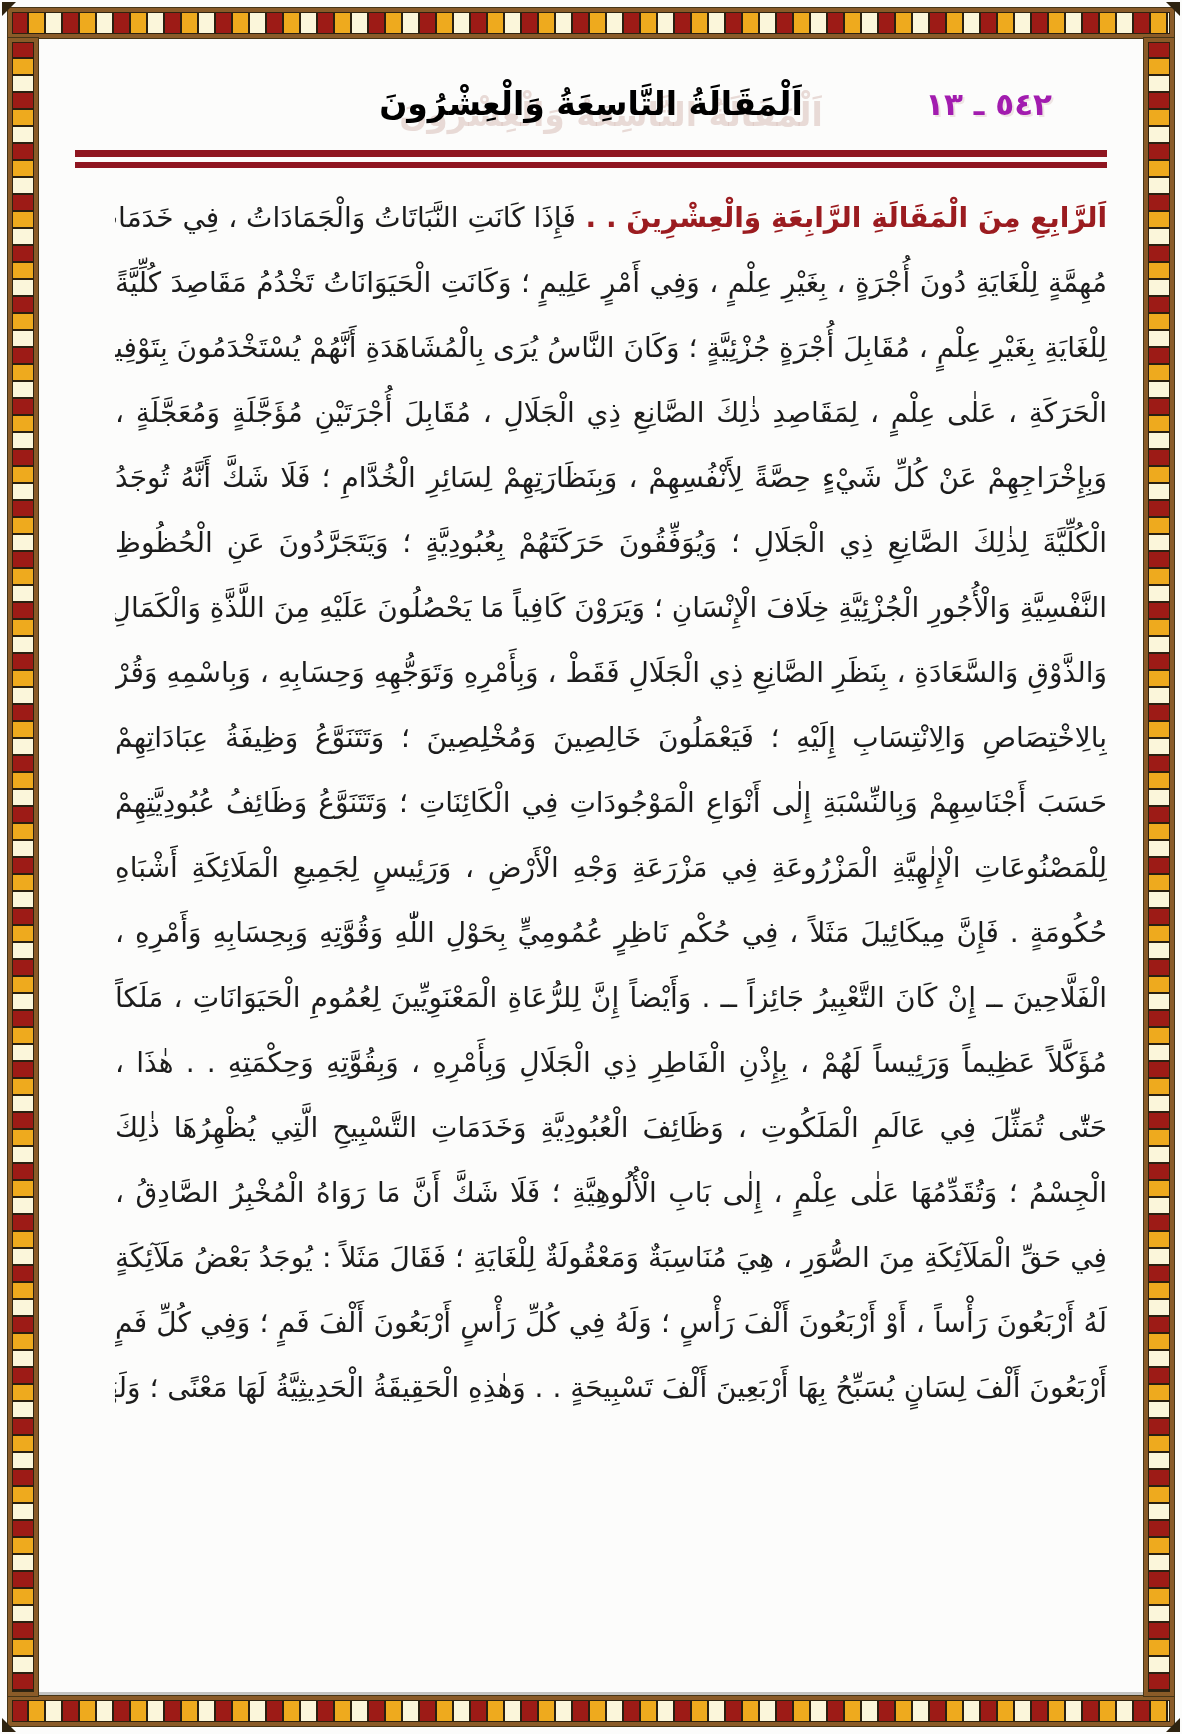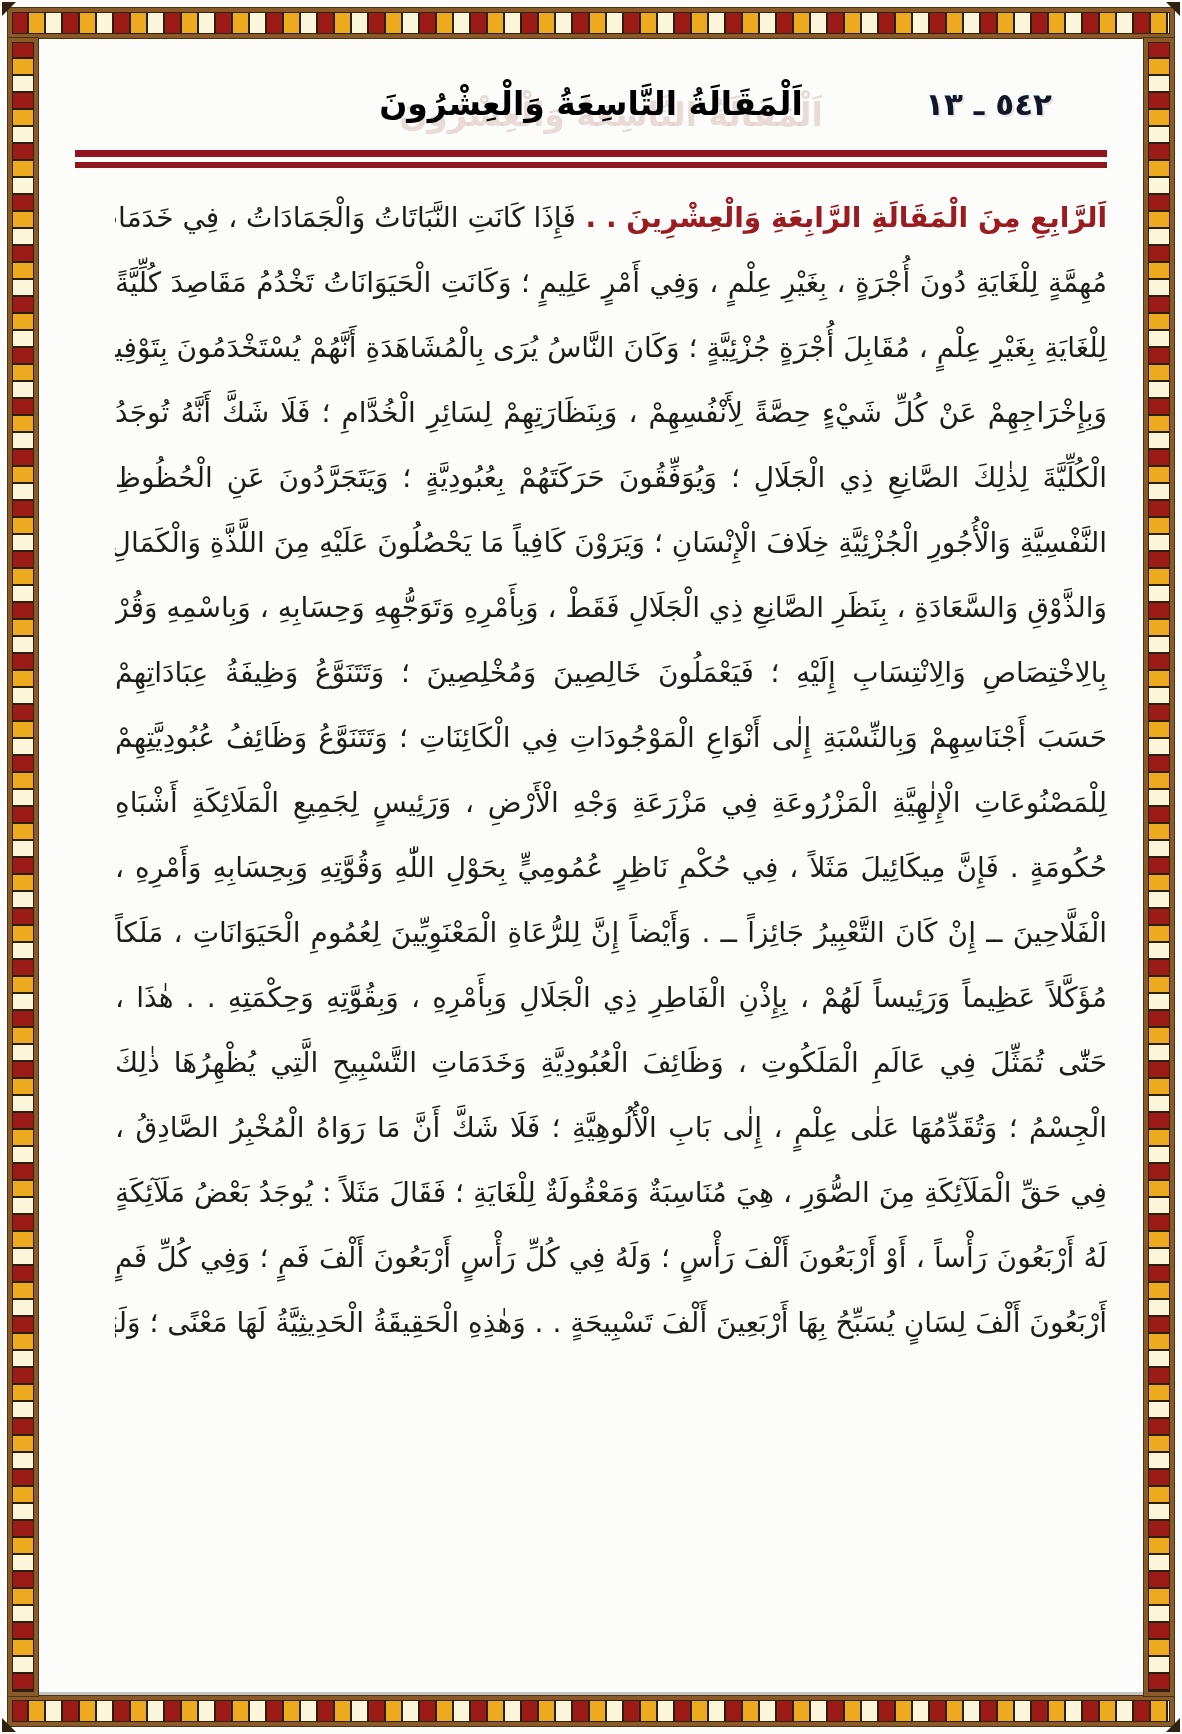--- a/index.html
+++ b/index.html
@@ -56,21 +56,21 @@
     position:absolute;left:0;right:0;top:46px;
     text-align:center;
     font-size:33px;font-weight:bold;
     color:#000000;
     text-shadow:20px 11px 0 rgba(178,130,120,0.28);
     letter-spacing:0px;
   }
   .page-number{
     position:absolute;top:48px;right:92px;
     font-size:31px;font-weight:bold;
-    color:#0f172a;
+    color:#a21caf;
     text-shadow:2px 2px 0 rgba(178,130,120,0.18);
   }
   .rule{
     margin:0 37px;
     height:5px;
     border-top:7px solid #8f1620;
     border-bottom:6px solid #8f1620;
   }
   .body-text{
     margin:17px 37px 0 37px;
@@ -113,20 +113,21 @@
       <div class="page-number">٥٤٢ ـ ١٣</div>
     </div>
 
     <div class="rule"></div>
 
     <div class="body-text">
 
     <div class="line"><span class="lead">اَلرَّابِعِ مِنَ الْمَقَالَةِ الرَّابِعَةِ وَالْعِشْرِينَ . . </span>فَإِذَا كَانَتِ النَّبَاتَاتُ وَالْجَمَادَاتُ ، فِي خَدَمَاتٍ</div>
         <div class="line">مُهِمَّةٍ لِلْغَايَةِ دُونَ أُجْرَةٍ ، بِغَيْرِ عِلْمٍ ، وَفِي أَمْرٍ عَلِيمٍ ؛ وَكَانَتِ الْحَيَوَانَاتُ تَخْدُمُ مَقَاصِدَ كُلِّيَّةً</div>
         <div class="line">لِلْغَايَةِ بِغَيْرِ عِلْمٍ ، مُقَابِلَ أُجْرَةٍ جُزْئِيَّةٍ ؛ وَكَانَ النَّاسُ يُرَى بِالْمُشَاهَدَةِ أَنَّهُمْ يُسْتَخْدَمُونَ بِتَوْفِيقِ</div>
+        <div class="line">الْحَرَكَةِ ، عَلٰى عِلْمٍ ، لِمَقَاصِدِ ذٰلِكَ الصَّانِعِ ذِي الْجَلَالِ ، مُقَابِلَ أُجْرَتَيْنِ مُؤَجَّلَةٍ وَمُعَجَّلَةٍ ،</div>
         <div class="line">وَبِإِخْرَاجِهِمْ عَنْ كُلِّ شَيْءٍ حِصَّةً لِأَنْفُسِهِمْ ، وَبِنَظَارَتِهِمْ لِسَائِرِ الْخُدَّامِ ؛ فَلَا شَكَّ أَنَّهُ تُوجَدُ</div>
         <div class="line">الْكُلِّيَّةَ لِذٰلِكَ الصَّانِعِ ذِي الْجَلَالِ ؛ وَيُوَفِّقُونَ حَرَكَتَهُمْ بِعُبُودِيَّةٍ ؛ وَيَتَجَرَّدُونَ عَنِ الْحُظُوظِ</div>
         <div class="line">النَّفْسِيَّةِ وَالْأُجُورِ الْجُزْئِيَّةِ خِلَافَ الْإِنْسَانِ ؛ وَيَرَوْنَ كَافِياً مَا يَحْصُلُونَ عَلَيْهِ مِنَ اللَّذَّةِ وَالْكَمَالِ</div>
         <div class="line">وَالذَّوْقِ وَالسَّعَادَةِ ، بِنَظَرِ الصَّانِعِ ذِي الْجَلَالِ فَقَطْ ، وَبِأَمْرِهِ وَتَوَجُّهِهِ وَحِسَابِهِ ، وَبِاسْمِهِ وَقُرْبِهِ ،</div>
         <div class="line">بِالِاخْتِصَاصِ وَالِانْتِسَابِ إِلَيْهِ ؛ فَيَعْمَلُونَ خَالِصِينَ وَمُخْلِصِينَ ؛ وَتَتَنَوَّعُ وَظِيفَةُ عِبَادَاتِهِمْ</div>
         <div class="line">حَسَبَ أَجْنَاسِهِمْ وَبِالنِّسْبَةِ إِلٰى أَنْوَاعِ الْمَوْجُودَاتِ فِي الْكَائِنَاتِ ؛ وَتَتَنَوَّعُ وَظَائِفُ عُبُودِيَّتِهِمْ</div>
         <div class="line">لِلْمَصْنُوعَاتِ الْإِلٰهِيَّةِ الْمَزْرُوعَةِ فِي مَزْرَعَةِ وَجْهِ الْأَرْضِ ، وَرَئِيسٍ لِجَمِيعِ الْمَلَائِكَةِ أَشْبَاهِ</div>
         <div class="line">حُكُومَةٍ . فَإِنَّ مِيكَائِيلَ مَثَلاً ، فِي حُكْمِ نَاظِرٍ عُمُومِيٍّ بِحَوْلِ اللّٰهِ وَقُوَّتِهِ وَبِحِسَابِهِ وَأَمْرِهِ ،</div>
         <div class="line">الْفَلَّاحِينَ ــ إِنْ كَانَ التَّعْبِيرُ جَائِزاً ــ . وَأَيْضاً إِنَّ لِلرُّعَاةِ الْمَعْنَوِيِّينَ لِعُمُومِ الْحَيَوَانَاتِ ، مَلَكاً</div>
         <div class="line">مُؤَكَّلاً عَظِيماً وَرَئِيساً لَهُمْ ، بِإِذْنِ الْفَاطِرِ ذِي الْجَلَالِ وَبِأَمْرِهِ ، وَبِقُوَّتِهِ وَحِكْمَتِهِ . . هٰذَا ،</div>

